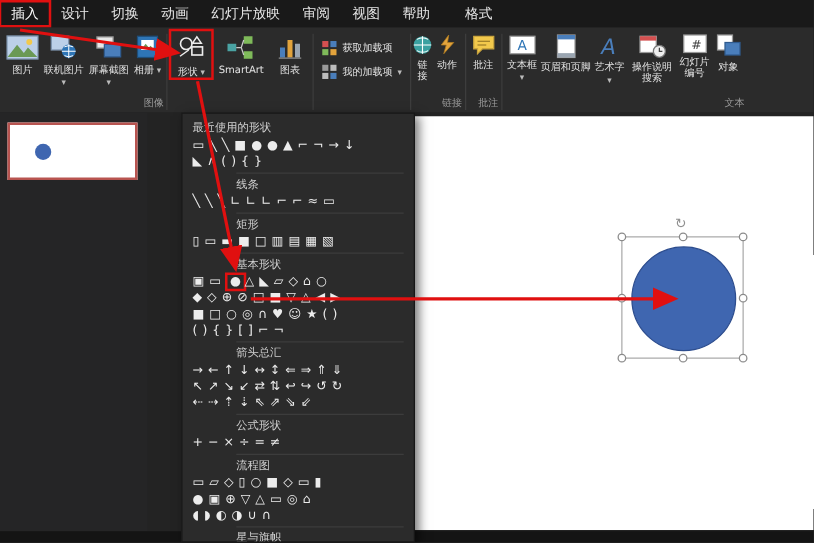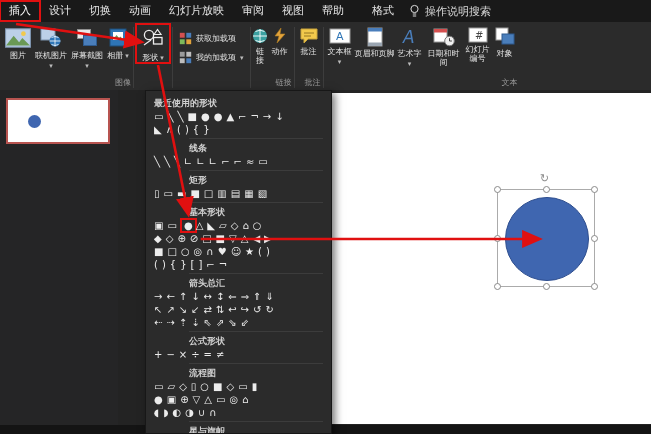--- a/index.html
+++ b/index.html
@@ -53,21 +53,21 @@
             border-radius:50%; cursor:pointer; }
   .h-nw{left:-4px;top:-4px}.h-n{left:45px;top:-4px}.h-ne{right:-4px;top:-4px}
   .h-w{left:-4px;top:45px}.h-e{right:-4px;top:45px}
   .h-sw{left:-4px;bottom:-4px}.h-s{left:45px;bottom:-4px}.h-se{right:-4px;bottom:-4px}
   .rot { position:absolute; left:42px; top:-18px; font-size:11px; color:#8f8f8f; cursor:pointer; }
 
   
   .shapes-panel { position:absolute; left:145px; top:90px; width:187px; bottom:0; background:#2b2b2b;
                   border:1px solid #171717; box-shadow:3px 3px 8px rgba(0,0,0,.55); z-index:40;
                   padding:3px 8px; overflow:hidden; }
-  .sec-lbl { font-size:9px; color:#cfcfcf; padding:3px 0 1px; line-height:12px;font-weight:bold; }
+  .sec-lbl { font-size:9px; color:#cfcfcf; padding:3px 0 1px; line-height:12px; }
   .sec-lbl.rule { border-top:1px solid #3c3c3c; margin-top:2px;margin-left:35px; }
   .srow { font-size:10px; color:#ececec; letter-spacing:4px; line-height:13px; white-space:nowrap;
           cursor:pointer; }
   .srow .oval { letter-spacing:0; padding:0 3px; display:inline-block; }
 
   
   #arrows { position:absolute; left:0; top:0; width:651px; height:434px; pointer-events:none; z-index:60; }
   svg text { font-family:"DejaVu Sans",sans-serif; }
 </style>
 </head>
@@ -78,29 +78,20 @@
   <div class="tabbar">
     <div class="tab sel red-outline">插入</div>
     <div class="tab">设计</div>
     <div class="tab">切换</div>
     <div class="tab">动画</div>
     <div class="tab">幻灯片放映</div>
     <div class="tab">审阅</div>
     <div class="tab">视图</div>
     <div class="tab">帮助</div>
     <div class="tab ctx">格式</div>
-    <div class="search-tab">
-      <span class="icon">
-        <svg width="11" height="14" viewBox="0 0 11 14">
-            <circle cx="5.5" cy="5" r="3.6" fill="none" stroke="#dcdcdc" stroke-width="1"></circle>
-            <path d="M3.8 10 h3.4 M3.8 12 h3.4" stroke="#dcdcdc" stroke-width="1"></path>
-          </svg>
-      </span>
-      <span>操作说明搜索</span>
-    </div>
   </div>
 
   <div class="ribbon">
 
     <div class="group">
       <div class="btn-row">
         <div class="rbtn w30">
           <span class="icon">
             <svg width="26" height="22" viewBox="0 0 24 20">
                 <rect x="0.5" y="1.5" width="23" height="17" fill="#bcd0e8" stroke="#7d93ad"></rect>
@@ -151,20 +142,42 @@
           <span class="icon">
             <svg width="24" height="24" viewBox="0 0 24 24">
                 <circle cx="8" cy="8" r="4.6" fill="none" stroke="#ededed" stroke-width="1.3"></circle>
                 <rect x="12.5" y="10.5" width="8.5" height="6.5" fill="none" stroke="#ededed" stroke-width="1.3"></rect>
                 <path d="M13 7.5 L16.5 2.5 L20 7.5 Z" fill="none" stroke="#ededed" stroke-width="1.2"></path>
                 <path d="M3 18 L10 13" stroke="#ededed" stroke-width="1.2"></path>
               </svg>
           </span>
           <span class="lbl">形状</span>
         </div>
+        <div class="rbtn w46">
+          <span class="icon">
+            <svg width="24" height="22" viewBox="0 0 24 22">
+                <rect x="1" y="8" width="7" height="6" fill="#4aa3a3"></rect>
+                <rect x="14" y="2" width="7" height="6" fill="#7fba5a"></rect>
+                <rect x="14" y="14" width="7" height="6" fill="#7fba5a"></rect>
+                <path d="M8 11 h4 M12 11 L14 5 M12 11 L14 17" stroke="#c9c9c9" stroke-width="1" fill="none"></path>
+              </svg>
+          </span>
+          <span class="lbl">SmartArt</span>
+        </div>
+        <div class="rbtn w32">
+          <span class="icon">
+            <svg width="22" height="22" viewBox="0 0 22 22">
+                <rect x="3" y="11" width="4" height="8" fill="#4a7ebb"></rect>
+                <rect x="9" y="5" width="4" height="14" fill="#e2a33c"></rect>
+                <rect x="15" y="8" width="4" height="11" fill="#9aa5b1"></rect>
+                <path d="M2 19.5 h18" stroke="#8f8f8f"></path>
+              </svg>
+          </span>
+          <span class="lbl">图表</span>
+        </div>
       </div>
     </div>
 
     <div class="vsep"></div>
 
     <div class="group">
       <div class="addins-col">
         <div class="addin-row">
           <span class="icon">
             <svg width="13" height="13" viewBox="0 0 16 16">
@@ -265,21 +278,21 @@
         </div>
         <div class="rbtn w40">
           <span class="icon">
             <svg width="22" height="20" viewBox="0 0 22 20">
                 <rect x="1" y="2" width="13" height="13" fill="#fff" stroke="#9a9a9a"></rect>
                 <rect x="1" y="2" width="13" height="3.5" fill="#d45050"></rect>
                 <circle cx="16.5" cy="14" r="4.8" fill="#efefef" stroke="#777"></circle>
                 <path d="M16.5 11.2 v2.8 h2.4" stroke="#444" fill="none"></path>
               </svg>
           </span>
-          <span class="lbl">日期和时间</span>
+          <span class="lbl">操作说明搜索</span>
         </div>
         <div class="rbtn w28">
           <span class="icon">
             <svg width="20" height="16" viewBox="0 0 20 16">
                 <rect x="1" y="1" width="18" height="14" fill="#fff" stroke="#9a9a9a"></rect>
                 <text x="7" y="12" font-size="10" fill="#444">#</text>
               </svg>
           </span>
           <span class="lbl">幻灯片编号</span>
         </div>

